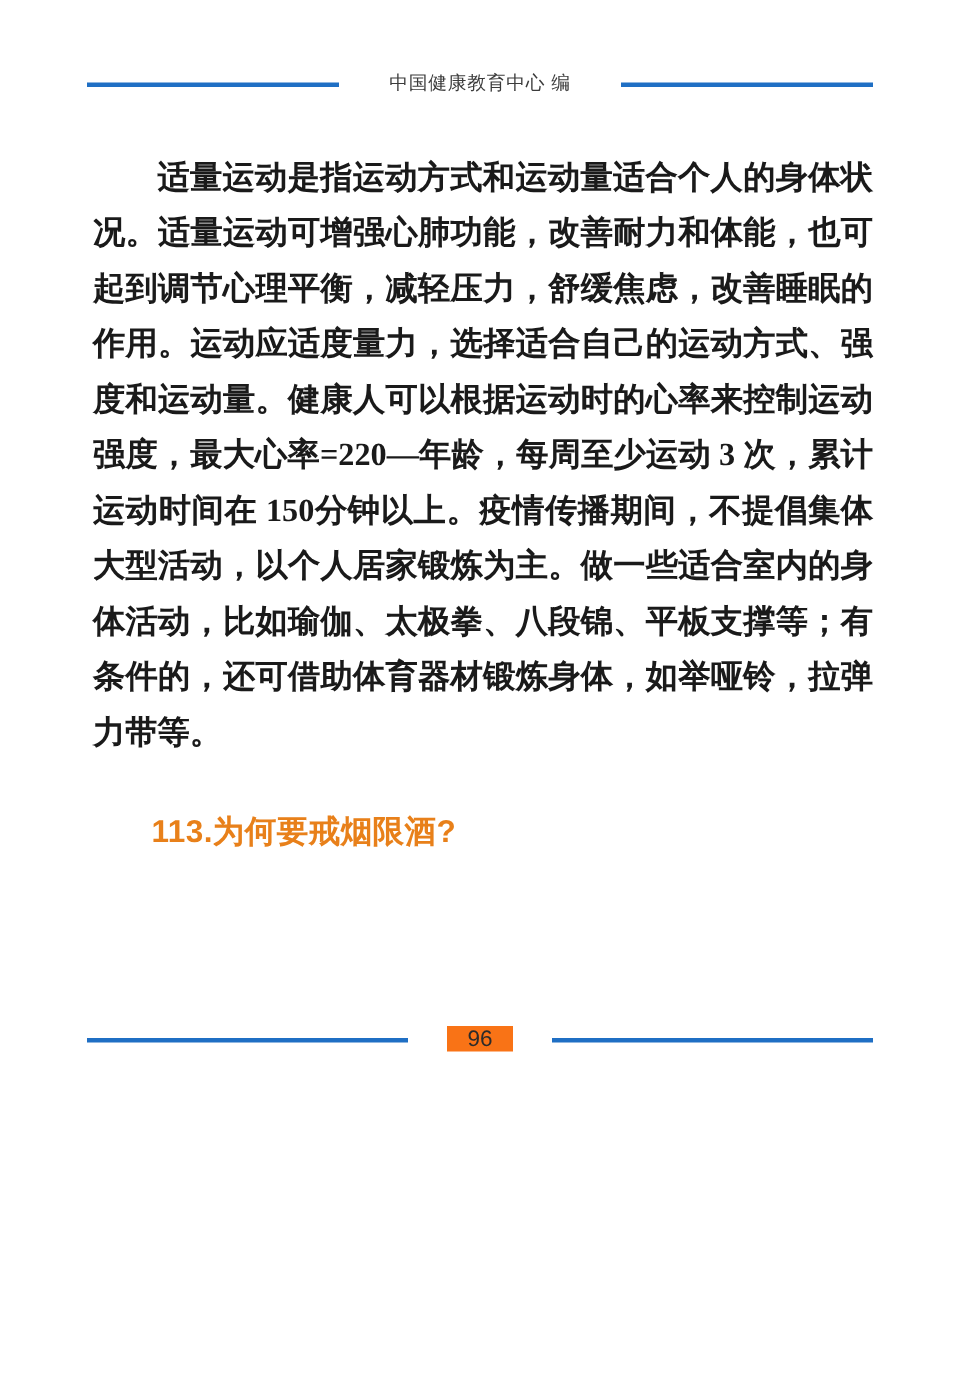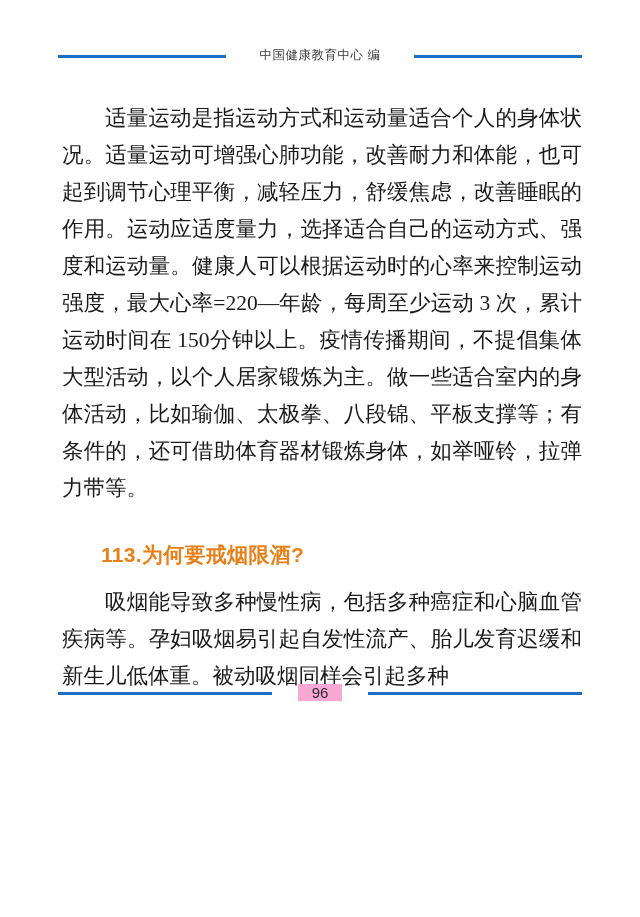--- a/index.html
+++ b/index.html
@@ -75,20 +75,21 @@
   }
   .para {
     font-family: "Liberation Serif", serif;
     font-size: 21.5px;
     color: #1a1a1a;
     line-height: 1.72;
     margin: 0;
     text-align: justify;
     text-justify: inter-ideograph;
     text-indent: 2em;
+    font-weight: bold;
   }
 
   
   .footer {
     position: absolute;
     bottom: 38px;
     left: 58px;
     right: 58px;
     height: 22px;
     display: flex;
@@ -99,21 +100,21 @@
     position: absolute;
     top: 11px;
     height: 3px;
     background: #1f6fc4;
   }
   .footer-rule.left  { left: 0;  width: 214px; }
   .footer-rule.right { right: 0; width: 214px; }
   .footer-page {
     position: relative;
     z-index: 2;
-    background: #f9a8d4;
+    background: #f97316;
     padding: 0 14px;
     font-family: "Liberation Sans", sans-serif;
     font-size: 15px;
     color: #2b2b2b;
   }
 </style>
 </head>
 <body>
 
 <div class="page">
@@ -122,21 +123,20 @@
     <div class="header-rule left"></div>
     <div class="header-rule right"></div>
     <div class="header-title">中国健康教育中心 编</div>
   </div>
 
   <div class="content">
 
     <p class="para">适量运动是指运动方式和运动量适合个人的身体状况。适量运动可增强心肺功能，改善耐力和体能，也可起到调节心理平衡，减轻压力，舒缓焦虑，改善睡眠的作用。运动应适度量力，选择适合自己的运动方式、强度和运动量。健康人可以根据运动时的心率来控制运动强度，最大心率=220—年龄，每周至少运动 3 次，累计运动时间在 150分钟以上。疫情传播期间，不提倡集体大型活动，以个人居家锻炼为主。做一些适合室内的身体活动，比如瑜伽、太极拳、八段锦、平板支撑等；有条件的，还可借助体育器材锻炼身体，如举哑铃，拉弹力带等。</p>
 
     <h2 class="q-heading second">113.为何要戒烟限酒?</h2>
-    <p class="para">吸烟能导致多种慢性病，包括多种癌症和心脑血管疾病等。孕妇吸烟易引起自发性流产、胎儿发育迟缓和新生儿低体重。被动吸烟同样会引起多种</p>
 
   </div>
 
   <div class="footer">
     <div class="footer-rule left"></div>
     <div class="footer-rule right"></div>
     <div class="footer-page">96</div>
   </div>
 
 </div>

